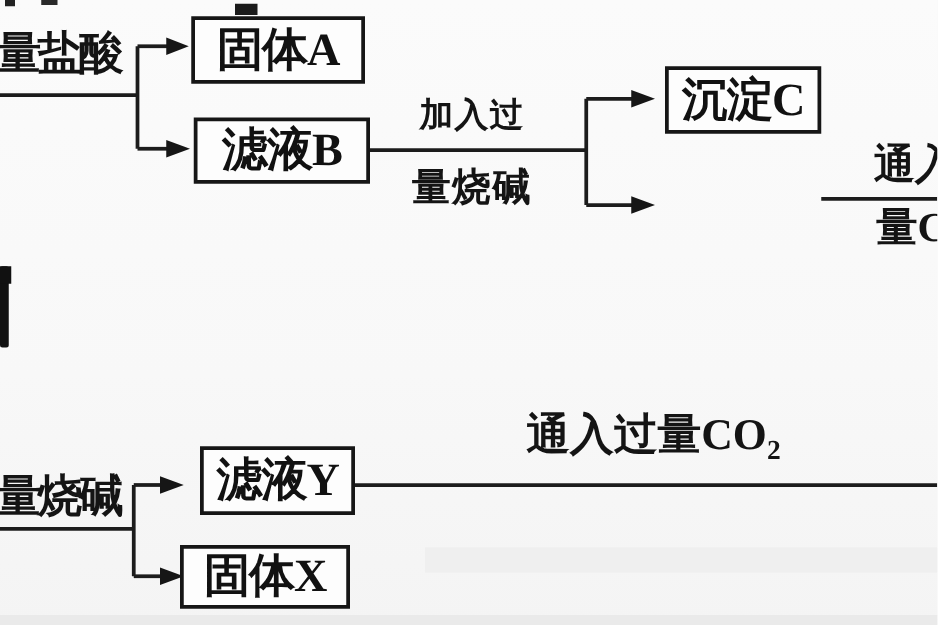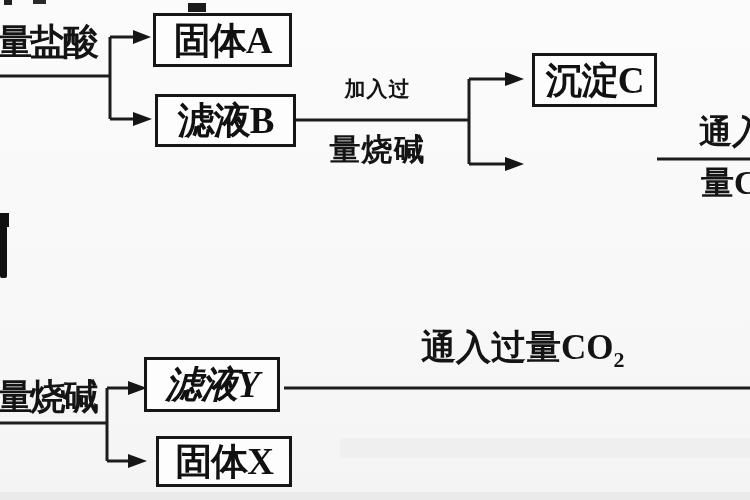--- a/index.html
+++ b/index.html
@@ -28,34 +28,34 @@
     white-space: nowrap;
     line-height: 1;
   }
   .lbl {
     position: absolute;
     font-weight: bold; color: #141414;
     white-space: nowrap;
     line-height: 1;
   }
   .lbl-reagent-top    { left: -3px; top: 24px;  font-size: 36px; letter-spacing: -3px; }
-  .lbl-naoh-1         { left: 320px; top: 79px;  width: 115px; text-align: center; font-size: 21px; letter-spacing: 1px; }
+  .lbl-naoh-1         { left: 320px; top: 79px;  width: 115px; text-align: center; font-size: 27px; letter-spacing: 1px; }
   .lbl-naoh-2         { left: 320px; top: 134px; width: 115px; text-align: center; font-size: 31px; letter-spacing: 1px; }
   .lbl-co2right-1     { left: 699px; top: 116px; font-size: 33px; }
   .lbl-co2right-2     { left: 701px; top: 167px; font-size: 33px; }
   .lbl-reagent-bottom { left: -3px; top: 379px; font-size: 36px; letter-spacing: -3px; }
   .lbl-co2-bottom     { left: 421px; top: 330px; font-size: 35px; letter-spacing: 0px; text-align: right; }
   .lbl-co2-bottom sub { font-size: 22px; vertical-align: -8px; font-weight: bold; }
   
   .box-solid-a    { left: 153px; top: 13px;  width: 139px; height: 54px; }
   .box-filtrate-b { left: 155px; top: 94px;  width: 141px; height: 53px; text-align: right; }
   .box-precip-c   { left: 532px; top: 53px;  width: 125px; height: 54px; text-align: right; }
   .box-filtrate-d { left: 532px; top: 130px; width: 125px; height: 55px; }
-  .box-filtrate-y { left: 144px; top: 357px; width: 136px; height: 55px; font-style: italic; }
-  .box-solid-x    { left: 156px; top: 436px; width: 136px; height: 51px; }
+  .box-filtrate-y { left: 160px; top: 357px; width: 124px; height: 55px; }
+  .box-solid-x    { left: 144px; top: 436px; width: 136px; height: 51px; }
 </style>
 </head>
 <body>
 
 <div id="canvas">
 
   <div class="band band-a"></div>
   <div class="band band-b"></div>
 
   <svg class="lines" viewBox="0 0 750 500">

